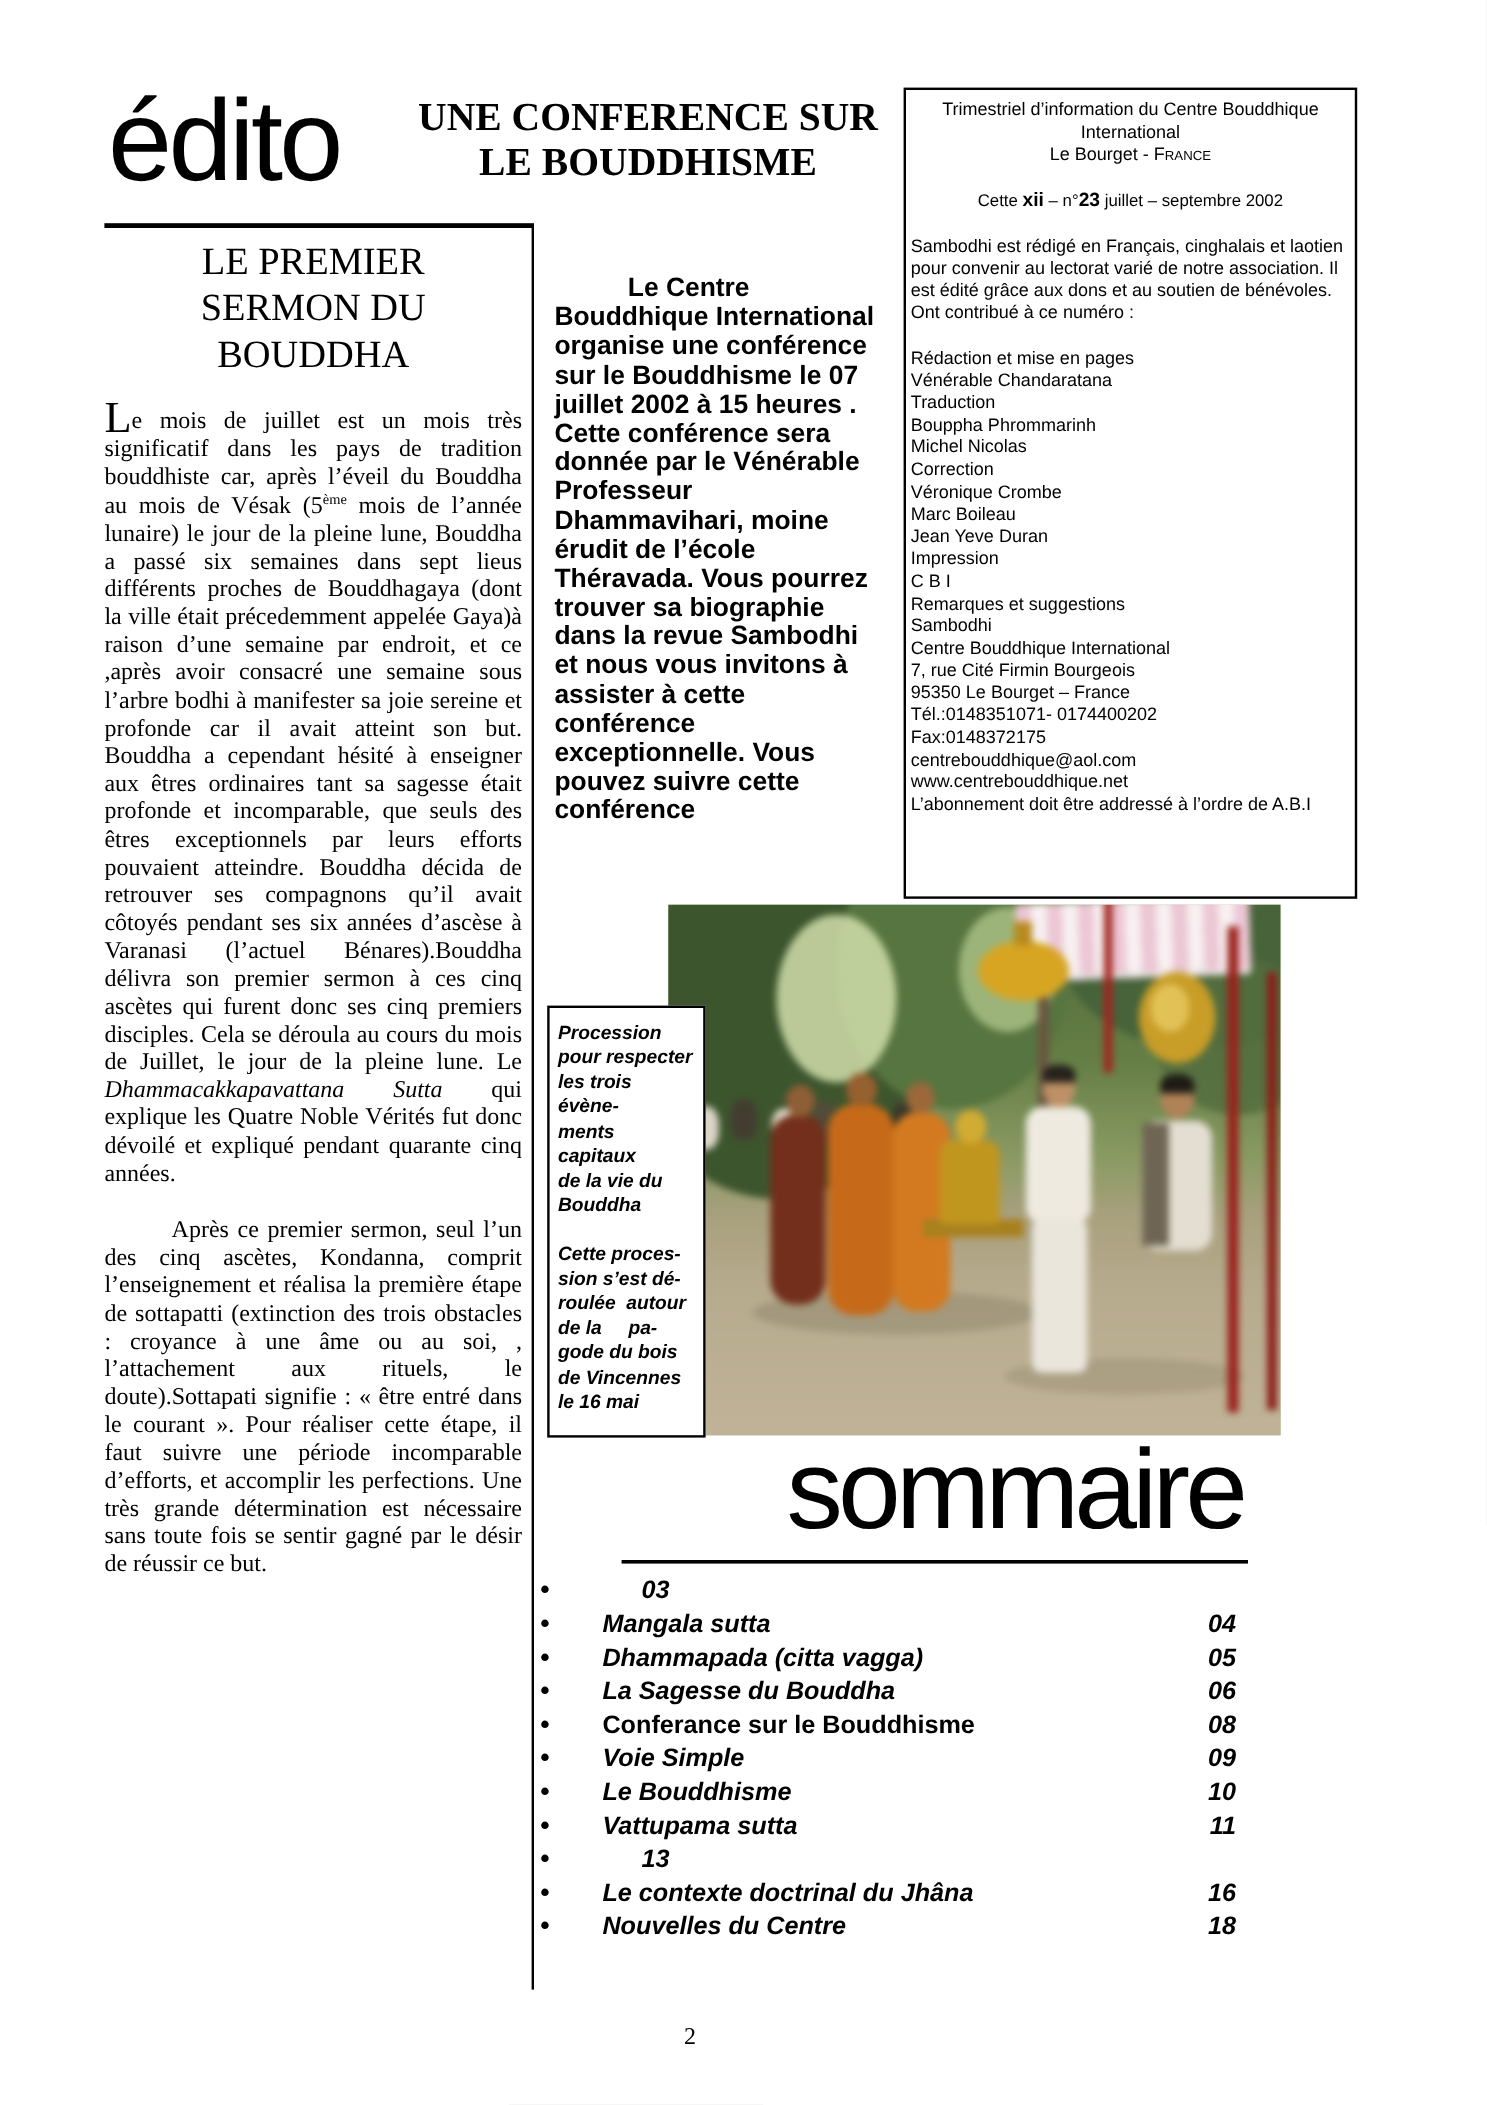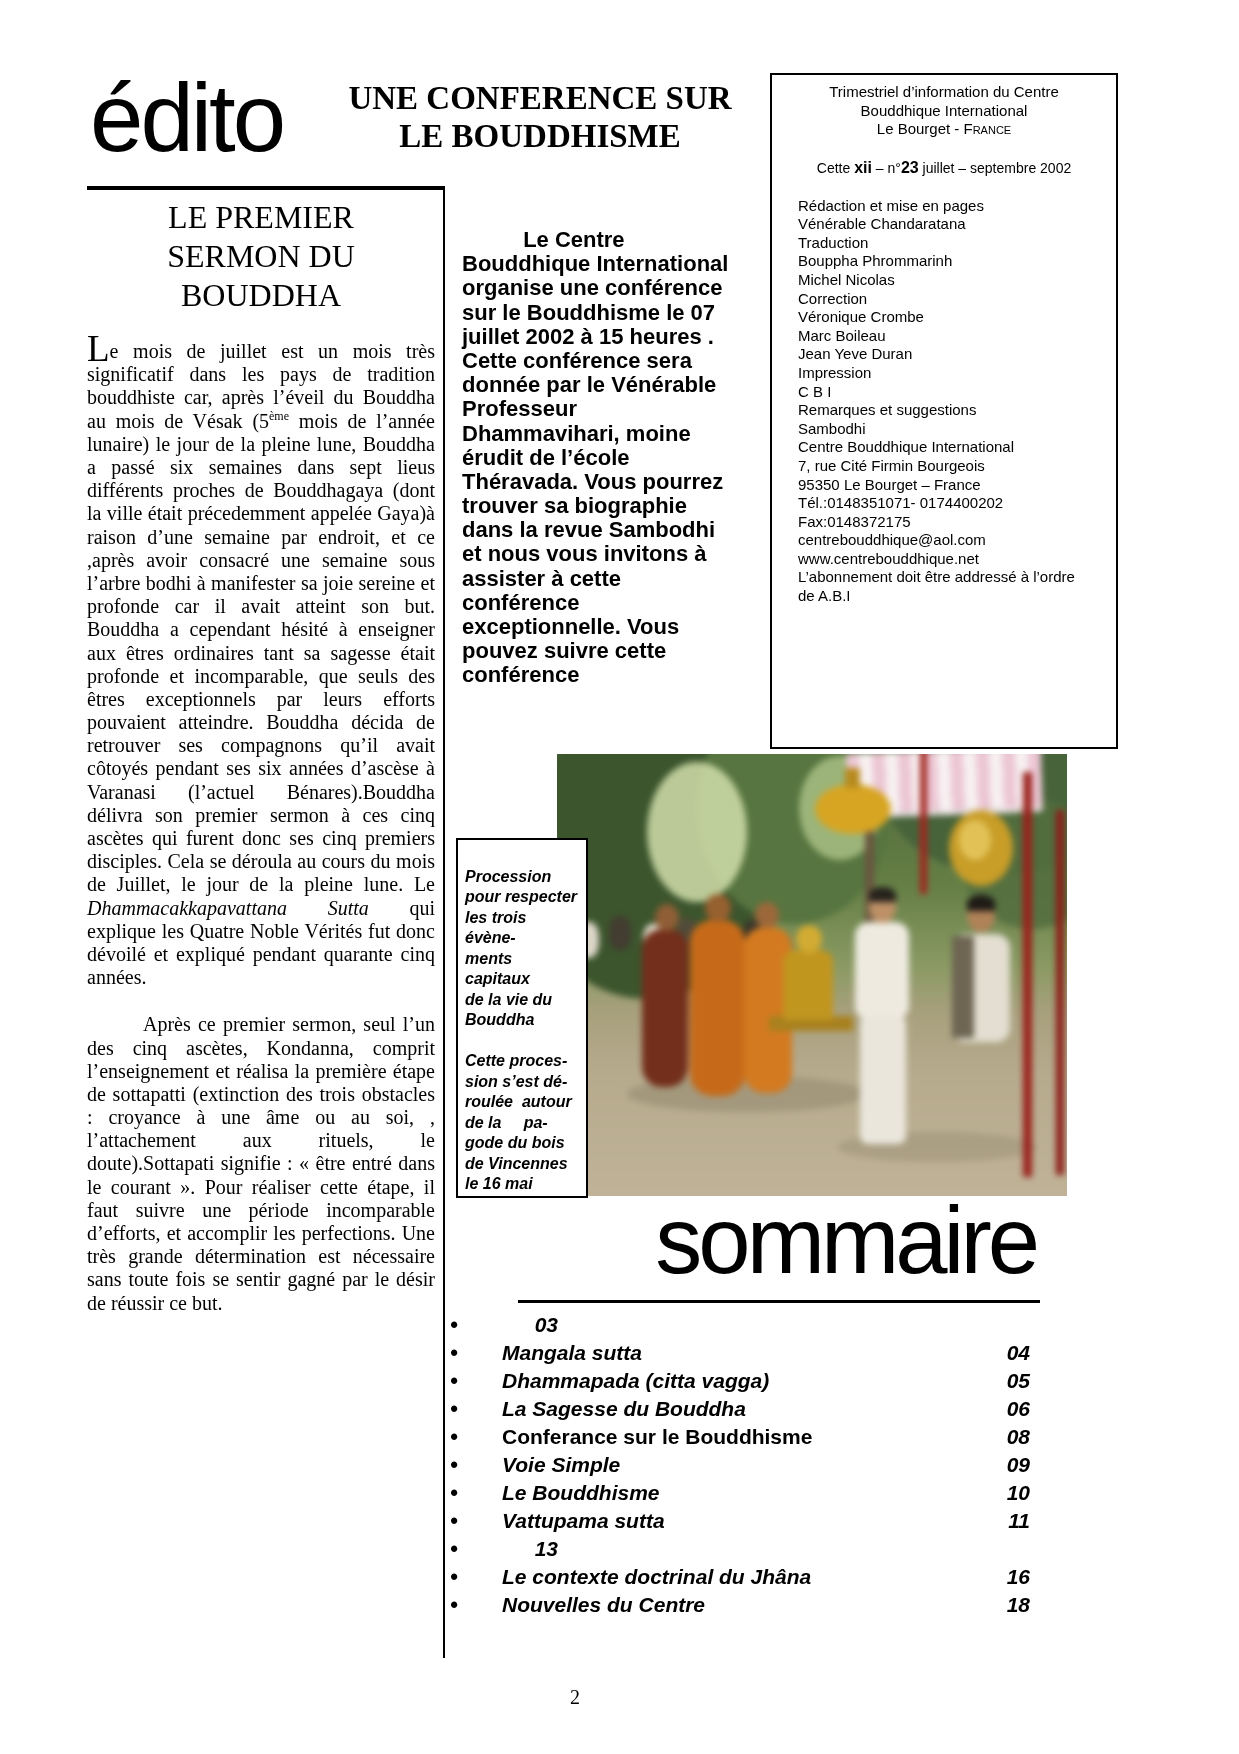--- a/index.html
+++ b/index.html
@@ -9,22 +9,22 @@
   .prew{white-space:pre-wrap}
 
   
   .edito{position:absolute;left:90px;top:70px;font-size:96px;line-height:1;letter-spacing:-3px}
   .edito-rule{position:absolute;left:87px;top:186px;width:358px;height:4px;background:#000}
   .conf-title{position:absolute;left:330px;top:80px;width:420px;text-align:center;
               font-family:"Liberation Serif",serif;font-weight:bold;font-size:33px;line-height:1.15}
   .vdivider{position:absolute;left:443px;top:190px;width:2px;height:1468px;background:#000}
 
   
-  .infobox{position:absolute;left:770px;top:73px;width:348px;height:676px;border:2px solid #000;
-           box-sizing:border-box;padding:8px 26px;font-size:15px;line-height:1.24}
+  .infobox{position:absolute;left:753px;top:73px;width:378px;height:676px;border:2px solid #000;
+           box-sizing:border-box;padding:8px 4px;font-size:15px;line-height:1.24}
   .ib-title{text-align:center}
   .ib-loc{text-align:center}
   .smallcaps{font-variant:small-caps}
   .ib-volume{text-align:center;margin-top:19px;font-size:14px}
   .volnum{font-size:16px;font-weight:bold}
   .ib-desc{margin-top:19px}
   .ib-contrib{margin-top:19px}
 
   
   .article{position:absolute;left:87px;top:198px;width:348px;
@@ -39,21 +39,21 @@
   .conf-body{position:absolute;left:462px;top:228px;width:288px;font-weight:bold;
              font-size:22px;line-height:1.1}
 
   
   .photo{position:absolute;left:557px;top:754px;width:510px;height:442px;overflow:hidden;background:#7d9456}
   .pblur{position:absolute;left:-10px;top:-10px;width:530px;height:462px;filter:blur(3px)}
   .ps{position:absolute}
 
   
   .caption{position:absolute;left:456px;top:838px;width:132px;height:360px;border:2px solid #000;
-           background:#fff;box-sizing:border-box;padding:27px 7px;
+           background:#fff;box-sizing:border-box;padding:12px 7px;
            font-weight:bold;font-style:italic;font-size:16px;line-height:1.28}
 
   
   .sommaire-title{position:absolute;left:540px;top:1194px;width:496px;text-align:right;
                   font-size:94px;line-height:1;letter-spacing:-4px}
   .sommaire-rule{position:absolute;left:518px;top:1300px;width:522px;height:3px;background:#000}
   .toc{position:absolute;left:450px;top:1312px;width:580px}
   .toc-row{display:flex;align-items:baseline;height:28px;font-size:21px;font-weight:bold}
   .blt{width:52px;font-size:22px;font-style:italic}
   .lbl{flex:1}
@@ -76,20 +76,22 @@
   <div class="vdivider"></div>
 
   <div class="infobox">
     <div class="ib-title">Trimestriel d’information du Centre Bouddhique International</div>
     <div class="ib-loc">
       <span>Le Bourget - </span><span class="smallcaps">France</span>
     </div>
     <div class="ib-volume">
       <span>Cette </span><span class="volnum">xii</span><span> – n°</span><span class="volnum">23</span><span> juillet – septembre 2002</span>
     </div>
+    <div class="ib-desc pre">Sambodhi est rédigé en Français, cinghalais et laotien pour convenir au lectorat varié de notre association. Il est édité grâce aux dons et au soutien de bénévoles.
+Ont contribué à ce numéro :</div>
     <div class="ib-contrib pre">Rédaction et mise en pages
 Vénérable Chandaratana
 Traduction
 Bouppha Phrommarinh
 Michel Nicolas
 Correction
 Véronique Crombe
 Marc Boileau
 Jean Yeve Duran
 Impression

